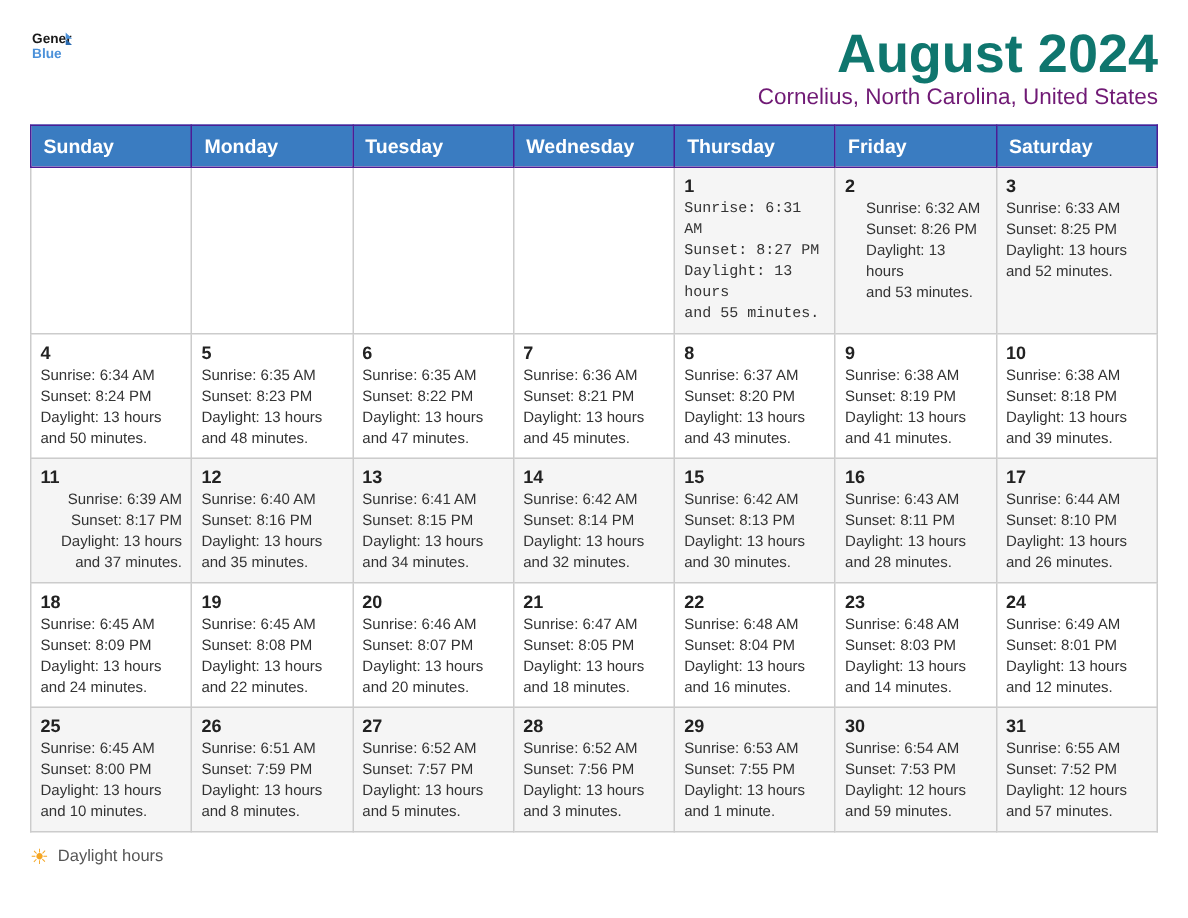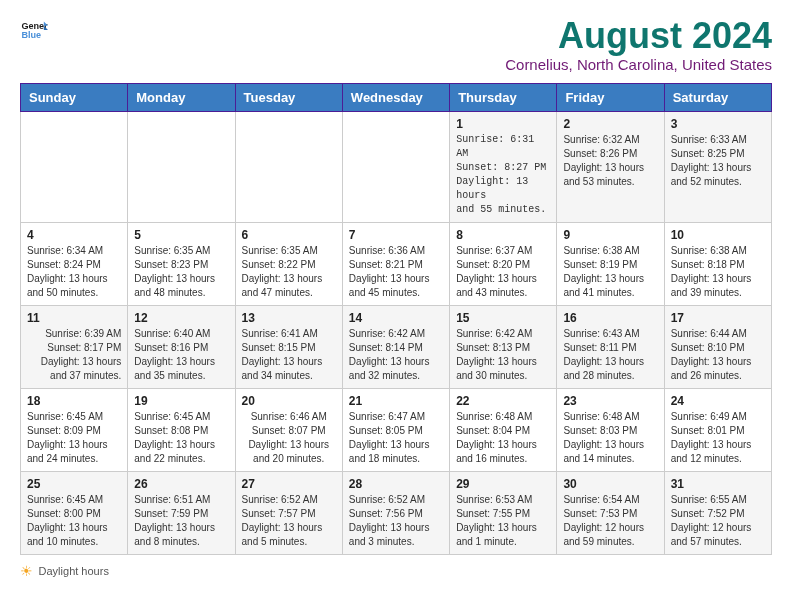--- a/index.html
+++ b/index.html
@@ -129,21 +129,21 @@
         <td class="empty-cell"></td>
         <td>
           <span class="day-number">1</span>
           <div class="day-info" style="white-space: pre-line; font-family: Liberation Mono, monospace;">Sunrise: 6:31 AM
 Sunset: 8:27 PM
 Daylight: 13 hours
 and 55 minutes.</div>
         </td>
         <td>
           <span class="day-number">2</span>
-          <div class="day-info" style="white-space: pre-line;">Sunrise: 6:32 AM
+          <div class="day-info" style="white-space: pre-line; margin-left: 14px;">Sunrise: 6:32 AM
 Sunset: 8:26 PM
 Daylight: 13 hours
 and 53 minutes.</div>
         </td>
         <td>
           <span class="day-number">3</span>
           <div class="day-info" style="white-space: pre-line;">Sunrise: 6:33 AM
 Sunset: 8:25 PM
 Daylight: 13 hours
 and 52 minutes.</div>
@@ -261,21 +261,21 @@
         </td>
         <td>
           <span class="day-number">19</span>
           <div class="day-info" style="white-space: pre-line;">Sunrise: 6:45 AM
 Sunset: 8:08 PM
 Daylight: 13 hours
 and 22 minutes.</div>
         </td>
         <td>
           <span class="day-number">20</span>
-          <div class="day-info" style="white-space: pre-line; text-align: center;">Sunrise: 6:46 AM
+          <div class="day-info" style="white-space: pre-line;">Sunrise: 6:46 AM
 Sunset: 8:07 PM
 Daylight: 13 hours
 and 20 minutes.</div>
         </td>
         <td>
           <span class="day-number">21</span>
           <div class="day-info" style="white-space: pre-line;">Sunrise: 6:47 AM
 Sunset: 8:05 PM
 Daylight: 13 hours
 and 18 minutes.</div>

